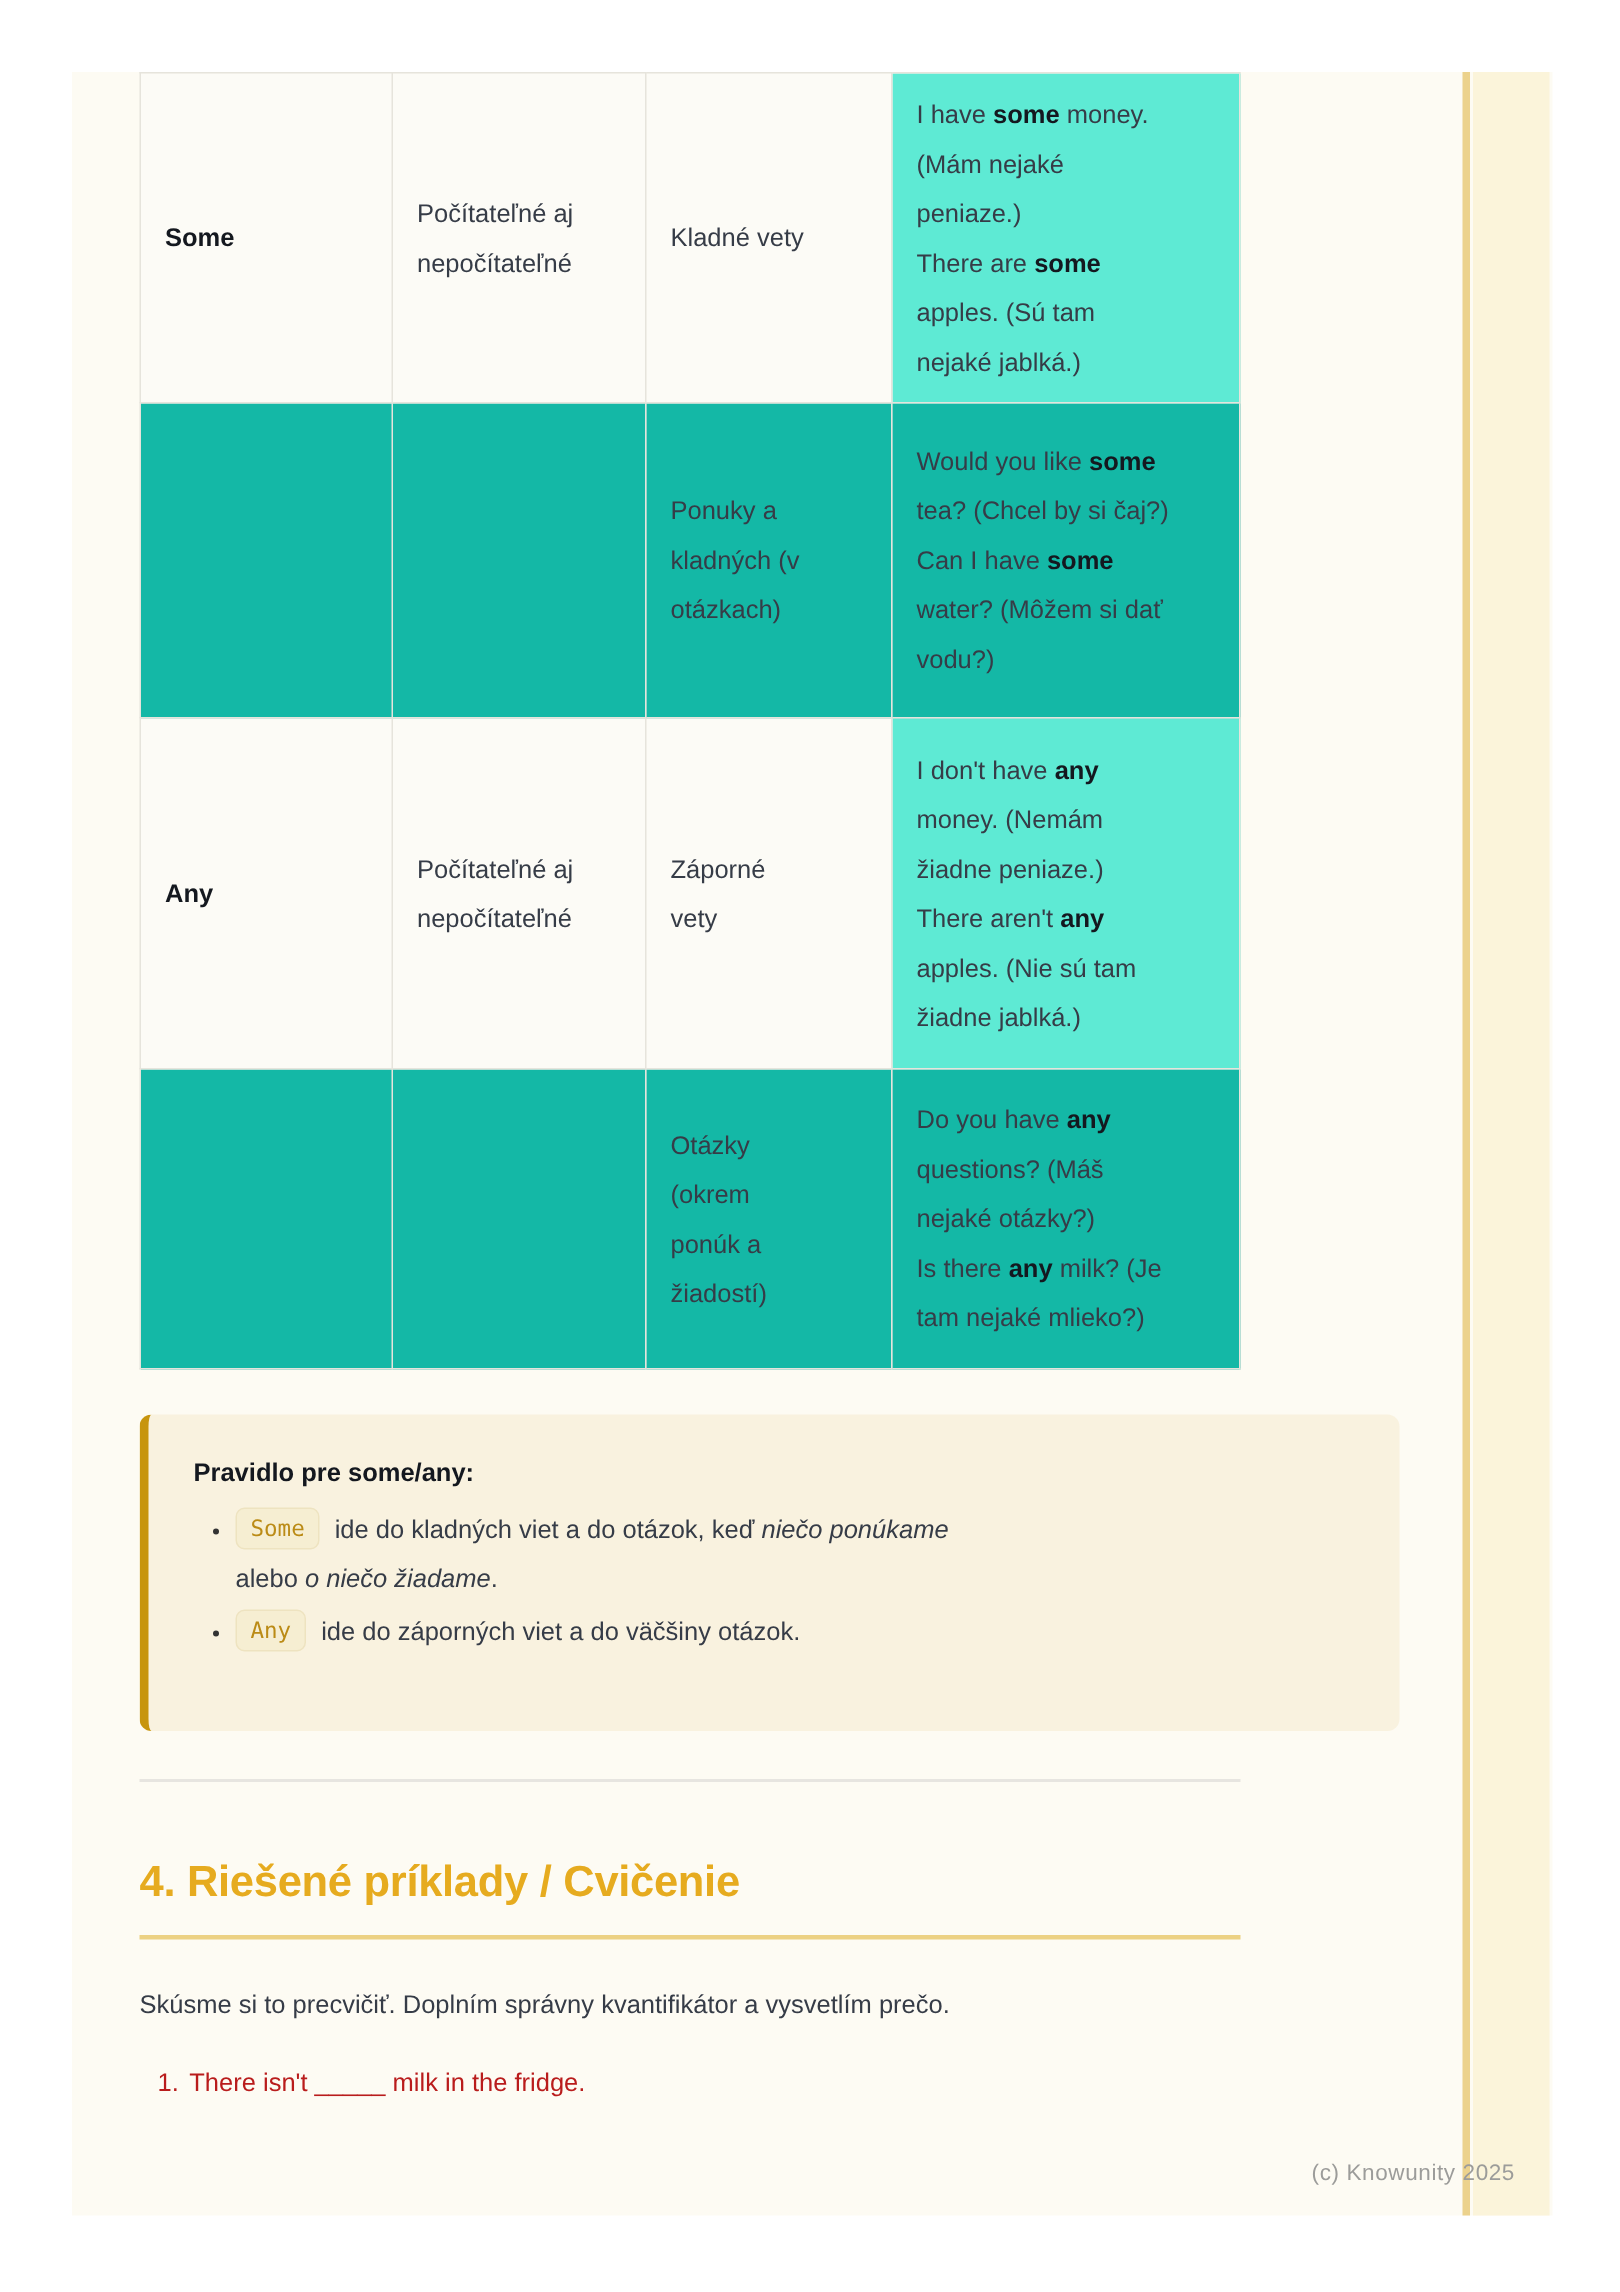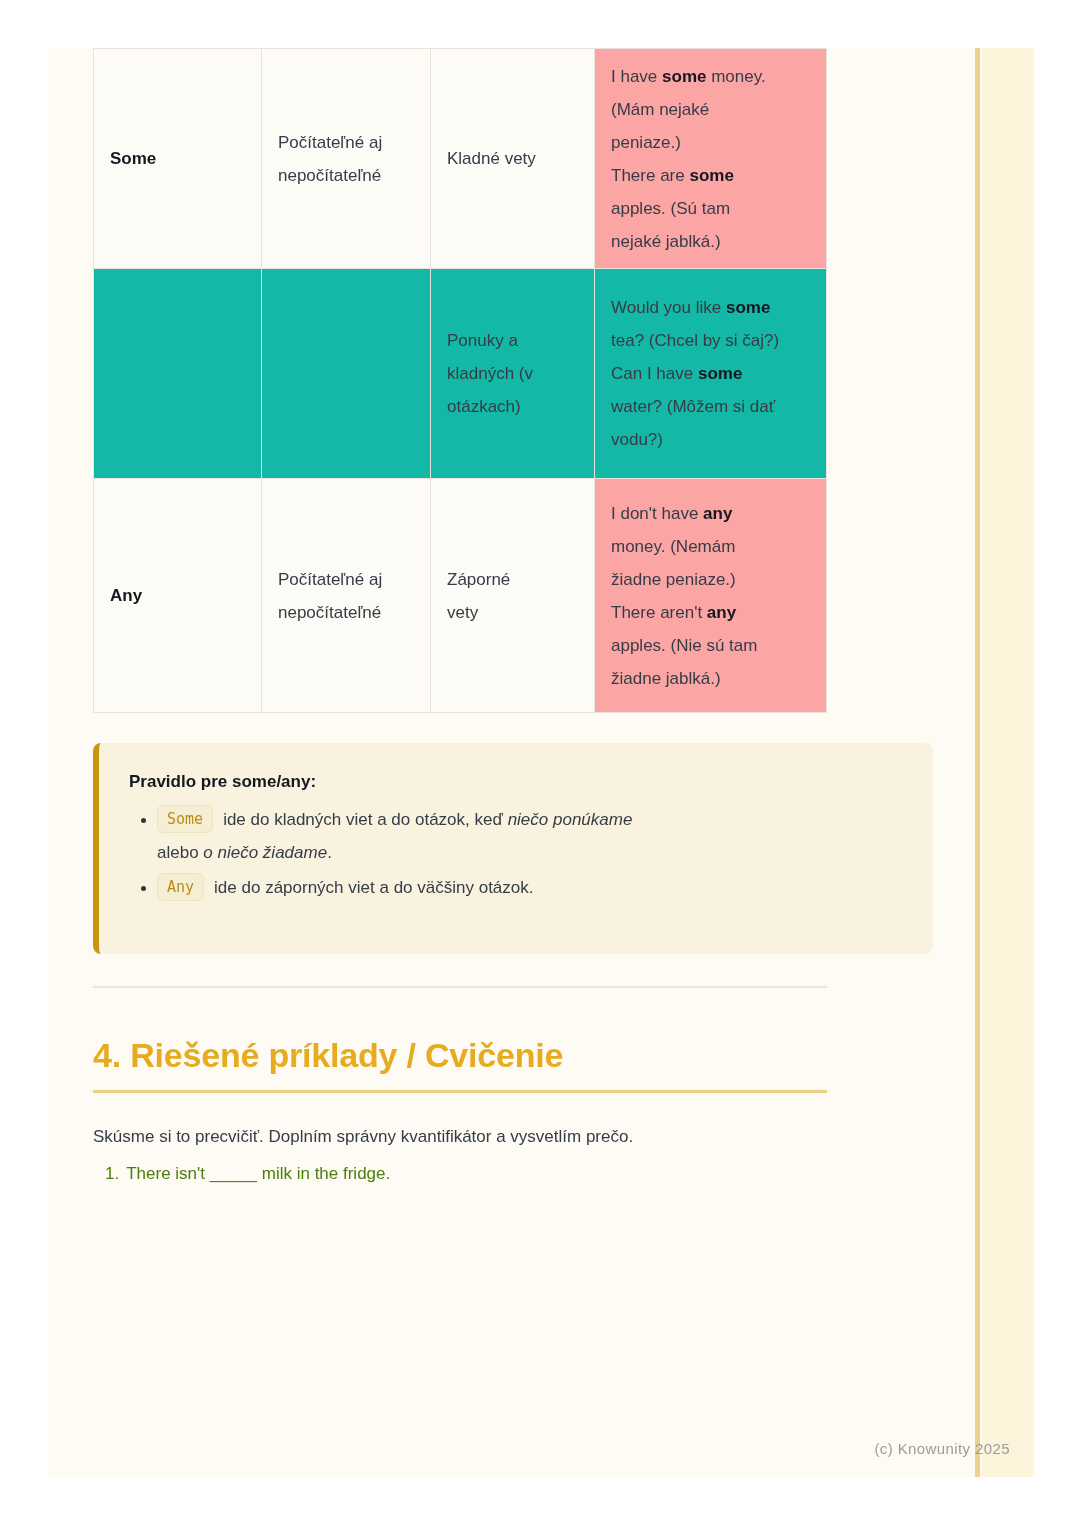--- a/index.html
+++ b/index.html
@@ -24,21 +24,21 @@
   
   table.grammar{
     border-collapse:collapse;table-layout:fixed;width:734px;
     color:#363c47;font-size:17px;line-height:33px;
   }
   table.grammar td{
     border:1px solid #e6e4dc;padding:10px 16px;vertical-align:middle;
     white-space:pre-line;background:#fcfbf6;
   }
   table.grammar tr.alt td{background:#14b8a6;}
-  table.grammar td.ex{background:#fca5a5;}
+  table.grammar td.ex{background:#5eead4;}
   td.c1{font-weight:bold;color:#14181f;}
   td.top{vertical-align:top;padding-top:12px;}
   tr.h1{height:220px;} tr.h2{height:210px;} tr.h3{height:234px;} tr.h4{height:200px;}
   b{color:#14181f;}
 
   
   .callout{
     margin-top:30px;box-sizing:border-box;height:211px;width:840px;
     background:#f9f2df;border-left:6px solid #c7950e;border-radius:8px;
     padding:26px 30px 0 30px;color:#363c47;font-size:17px;
@@ -52,26 +52,26 @@
   .chip{
     display:inline-block;font-family:"DejaVu Sans Mono", monospace;
     font-size:15px;line-height:20px;color:#bb8b16;background:#f6eed2;
     border:1px solid #eee3c0;border-radius:6px;padding:3px 9px;margin-right:10px;
     vertical-align:1px;
   }
 
   
   .divider{border:none;height:2px;background:#e7e5e0;margin:32px 0 0;width:734px;}
   .heading{
-    margin:49px 0 0;font-size:34px;font-weight:bold;color:#e6ab1f;
+    margin:49px 0 0;font-size:29px;font-weight:bold;color:#e6ab1f;
     line-height:36px;border-bottom:3px solid #ecd183;padding-bottom:17px;
     letter-spacing:-0.2px;
   }
   .intro{margin:33px 0 0;font-size:17px;color:#363c47;line-height:22px;}
-  .exercises{margin:16px 0 0;padding-left:12px;list-style:none;font-size:17px;color:#4d7c0f;}
+  .exercises{margin:31px 0 0;padding-left:12px;list-style:none;font-size:17px;color:#b91c1c;}
   .ex-num{margin-right:7px;}
 
   
   .footer{
     position:absolute;right:25px;bottom:20px;font-size:15px;color:#9c9c9a;
     letter-spacing:0.4px;
   }
 </style>
 </head>
 <body>
@@ -120,20 +120,33 @@
 nepočítateľné</td>
           <td>Záporné
 vety</td>
           <td class="ex"><span>I don't have </span><b>any</b><span>
 money. (Nemám
 žiadne peniaze.)
 There aren't </span><b>any</b><span>
 apples. (Nie sú tam
 žiadne jablká.)</span></td>
         </tr>
+        <tr class="h4 alt">
+          <td></td>
+          <td></td>
+          <td>Otázky
+(okrem
+ponúk a
+žiadostí)</td>
+          <td class="ex"><span>Do you have </span><b>any</b><span>
+questions? (Máš
+nejaké otázky?)
+Is there </span><b>any</b><span> milk? (Je
+tam nejaké mlieko?)</span></td>
+        </tr>
       </tbody>
     </table>
 
     <div class="callout">
       <p class="callout-title">Pravidlo pre some/any:</p>
       <ul>
         <li><span class="chip">Some</span><span class="rich"><span>ide do kladných viet a do otázok, keď </span><i>niečo ponúkame</i><span>
 alebo </span><i>o niečo žiadame</i><span>.</span></span></li>
         <li><span class="chip">Any</span><span class="rich"><span>ide do záporných viet a do väčšiny otázok.</span></span></li>
       </ul>

